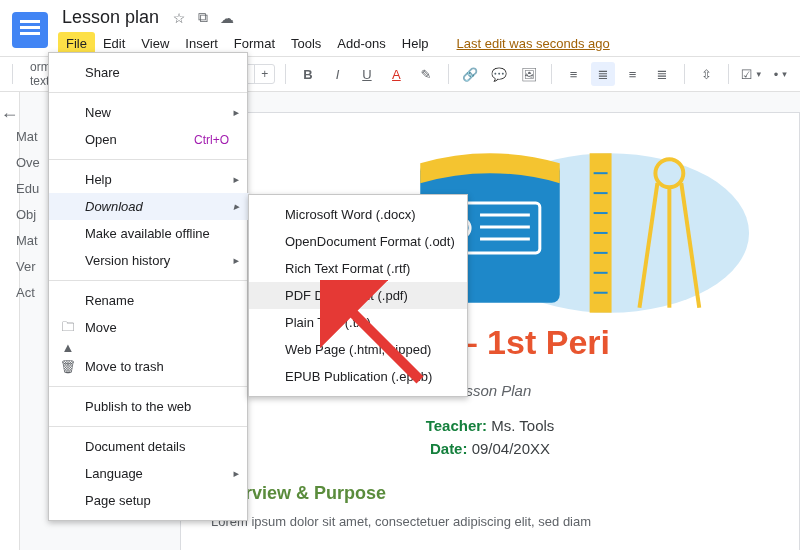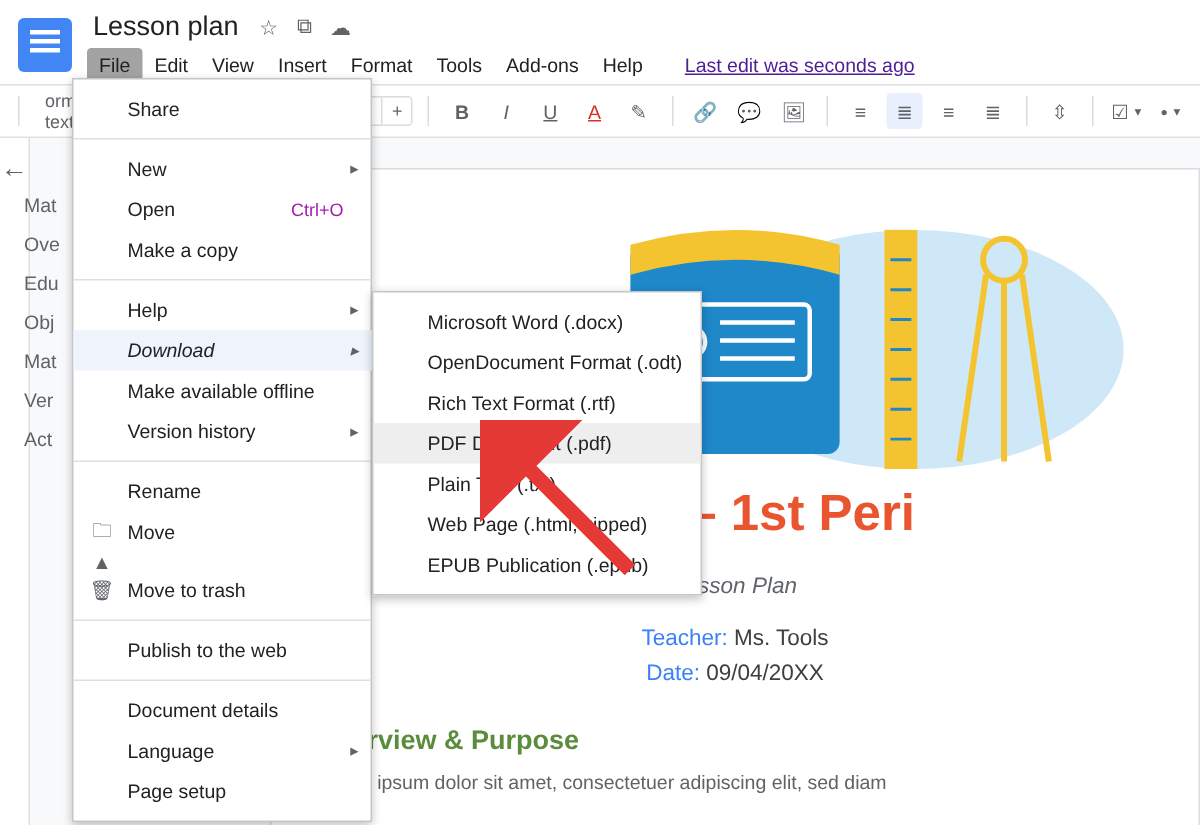--- a/index.html
+++ b/index.html
@@ -8,22 +8,22 @@
   
   .hdr { height: 56px; display: flex; align-items: center; padding: 4px 8px 0 8px; }
   .doc-icon { width: 36px; height: 36px; background: #4285f4; border-radius: 4px; margin: 0 10px 0 4px; position: relative; }
   .doc-icon::before { content:''; position:absolute; top:8px; left:8px; right:8px; height:3px; background:#fff; box-shadow: 0 6px 0 #fff, 0 12px 0 #fff; }
   .title-area { flex: 0 0 auto; }
   .doc-title { font-size: 18px; color: #202124; padding: 2px 4px; }
   .title-row { display:flex; align-items:center; gap:8px; }
   .tiny-icon { width:16px; height:16px; color:#5f6368; display:inline-flex; align-items:center; justify-content:center; font-size:14px; }
   .menubar { display:flex; gap:0; margin-top:2px; font-size:13px; color:#202124; }
   .menubar span { padding: 4px 8px; border-radius:3px; cursor:pointer; }
-  .menubar .active { background:#a3a3a3; }
-  .last-edit { color:#4c1d95; text-decoration: underline; margin-left: 12px; cursor:pointer; }
+  .menubar .active { background:#fde047; }
+  .last-edit { color:#a16207; text-decoration: underline; margin-left: 12px; cursor:pointer; }
   
   
   .toolbar { height: 36px; border-top:1px solid #e0e0e0; border-bottom:1px solid #e0e0e0; display:flex; align-items:center; padding: 0 8px; gap:6px; font-size:12px; color:#5f6368; }
   .tb-sep { width:1px; height:20px; background:#dadce0; margin:0 4px; }
   .tb-sel { display:flex; align-items:center; gap:4px; padding:4px 6px; border:1px solid transparent; border-radius:3px; }
   .tb-btn { width:24px; height:24px; display:inline-flex; align-items:center; justify-content:center; border-radius:3px; cursor:pointer; font-size:13px; }
   .tb-font-size { display:flex; align-items:center; border:1px solid #dadce0; border-radius:3px; }
   .tb-font-size span { padding:2px 6px; }
   .tb-font-size .val { border-left:1px solid #dadce0; border-right:1px solid #dadce0; min-width:24px; text-align:center; }
   .dd::after { content:'▾'; font-size:9px; margin-left:4px; color:#5f6368; }
@@ -34,21 +34,21 @@
   .outline-panel { position:absolute; left:16px; top:124px; width:32px; font-size:13px; color:#5f6368; line-height:26px; }
   .outline-panel div { white-space:nowrap; overflow:hidden; }
   .canvas-wrap { flex:1; background:#f8f9fa; padding:20px 0 0 160px; position:relative; }
   .page { background:#fff; border:1px solid #dadce0; width:620px; height:500px; padding:20px 30px 20px 30px; position:relative; overflow:hidden; }
   .page .cursor { border-left:1px solid #000; height:18px; display:inline-block; position:absolute; left:180px; top:180px; }
   .hero { height:180px; display:flex; justify-content:center; align-items:center; position:relative; }
   .hero svg { width:100%; height:100%; }
   .doc-h1 { color:#e8552f; font-size:34px; font-weight:700; margin-top:10px; text-align:center; }
   .doc-sub { font-style:italic; text-align:center; color:#5f6368; margin-top:20px; font-size:15px; }
   .meta-row { text-align:center; margin-top:18px; font-size:15px; }
-  .meta-label { color:#3b82f6; font-weight:400; }
+  .meta-label { color:#15803d; font-weight:700; }
   .doc-h2 { color:#5a8c3c; font-size:18px; font-weight:700; margin-top:26px; }
   .doc-body-text { color:#5f6368; font-size:13px; margin-top:10px; white-space:nowrap; }
   
   
   .menu { position:absolute; background:#fff; border:1px solid #c6c6c6; box-shadow: 0 2px 6px rgba(0,0,0,.25); font-size:13px; color:#202124; padding:6px 0; z-index:50; }
   .menu .item { display:flex; align-items:center; padding:6px 20px 6px 36px; min-width:200px; position:relative; cursor:pointer; white-space:nowrap; }
   .menu .item:hover, .menu .item.hl { background:#eee; }
   .menu .item.selected { background:#eef3fc;font-style:italic; }
   .menu .sep { height:1px; background:#e0e0e0; margin:6px 0; }
   .menu .arrow::after { content:'▸'; position:absolute; right:10px; color:#5f6368; font-size:11px; }
@@ -186,21 +186,20 @@
 </div>
 
 <div id="file-menu" class="menu">
   <div class="item">Share</div>
   <div class="sep"></div>
   <div class="item arrow">New</div>
   <div class="item">
       <span>Open</span>
       <span class="shortcut">Ctrl+O</span>
     </div>
-  <div class="item">Make a copy</div>
   <div class="sep"></div>
   <div class="item arrow">Help</div>
   <div class="item arrow selected">Download</div>
   <div class="item">Make available offline</div>
   <div class="item arrow">Version history</div>
   <div class="sep"></div>
   <div class="item">Rename</div>
   <div class="item">
       <span class="lead-icon">🗀</span>
       <span>Move</span>

